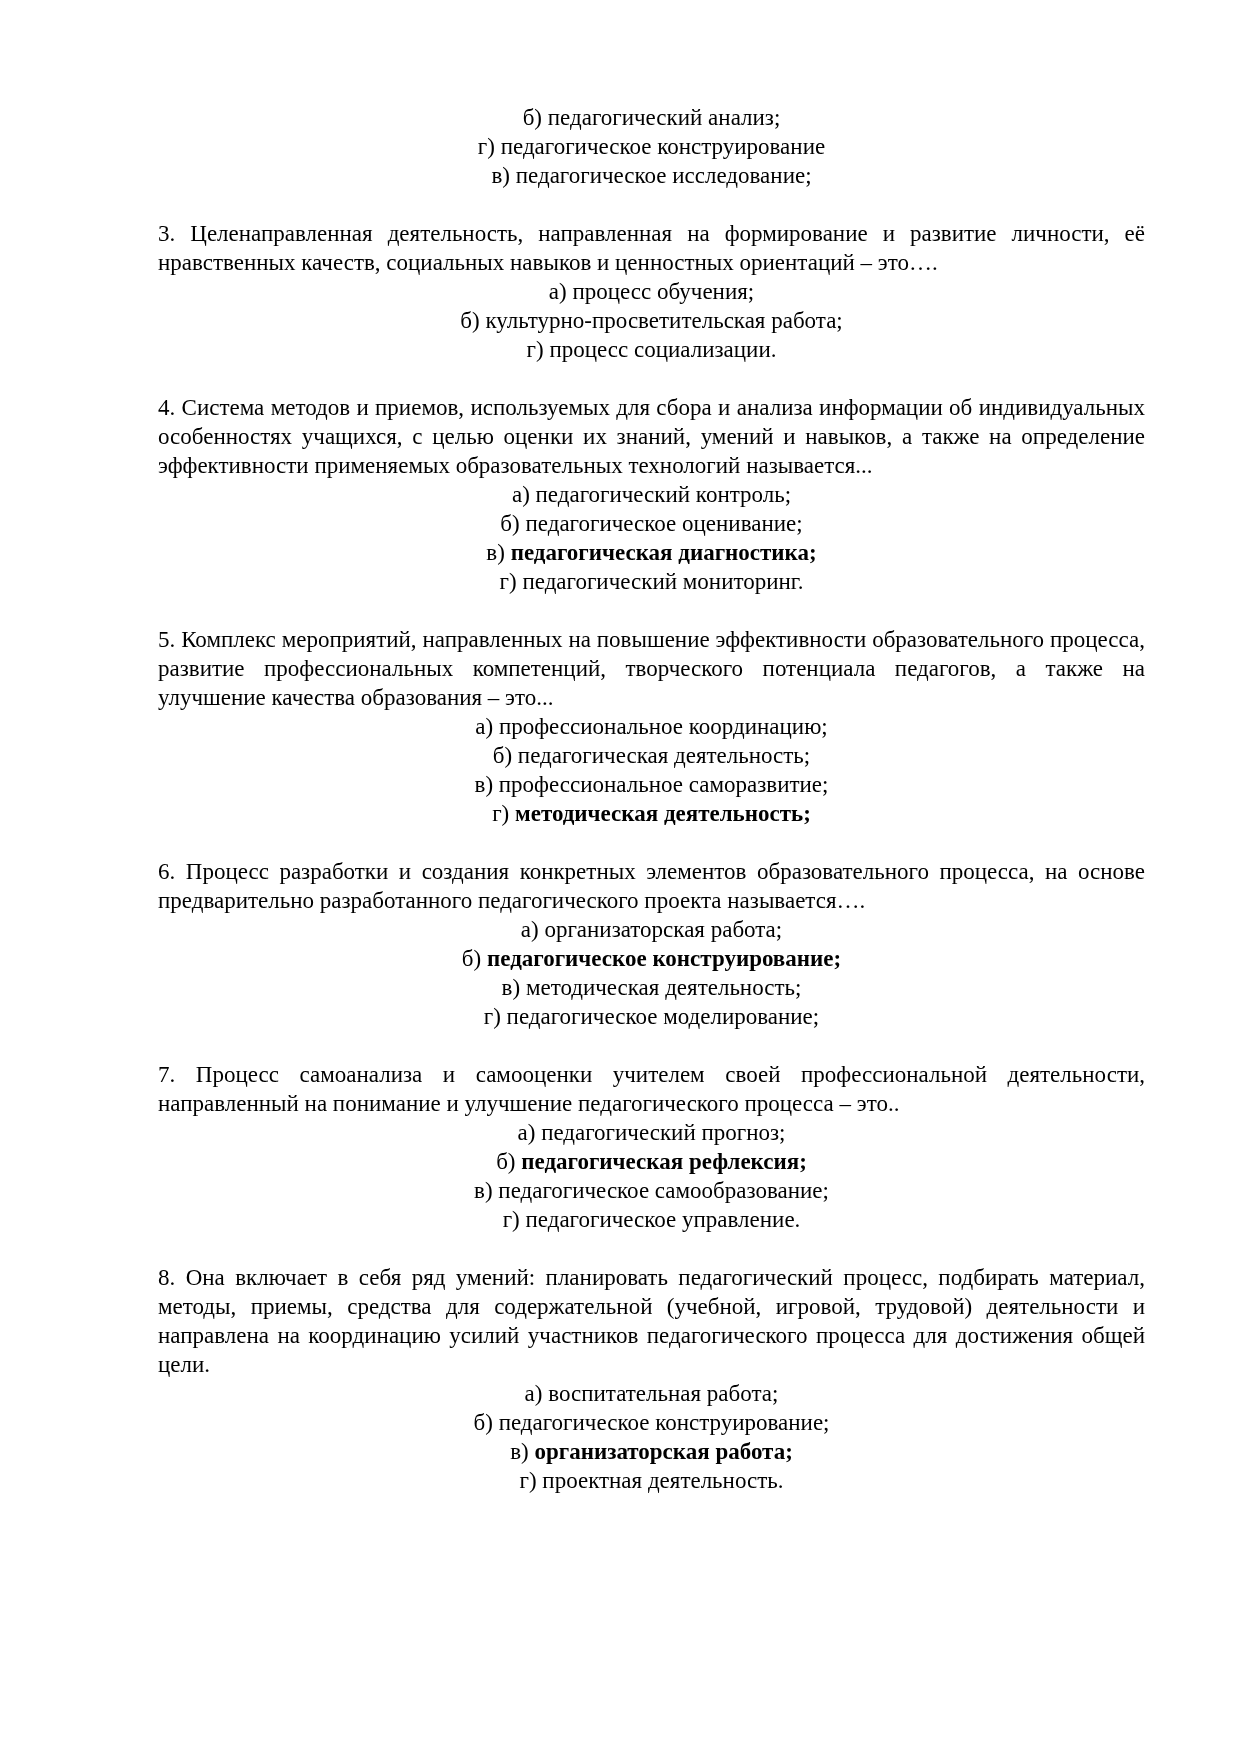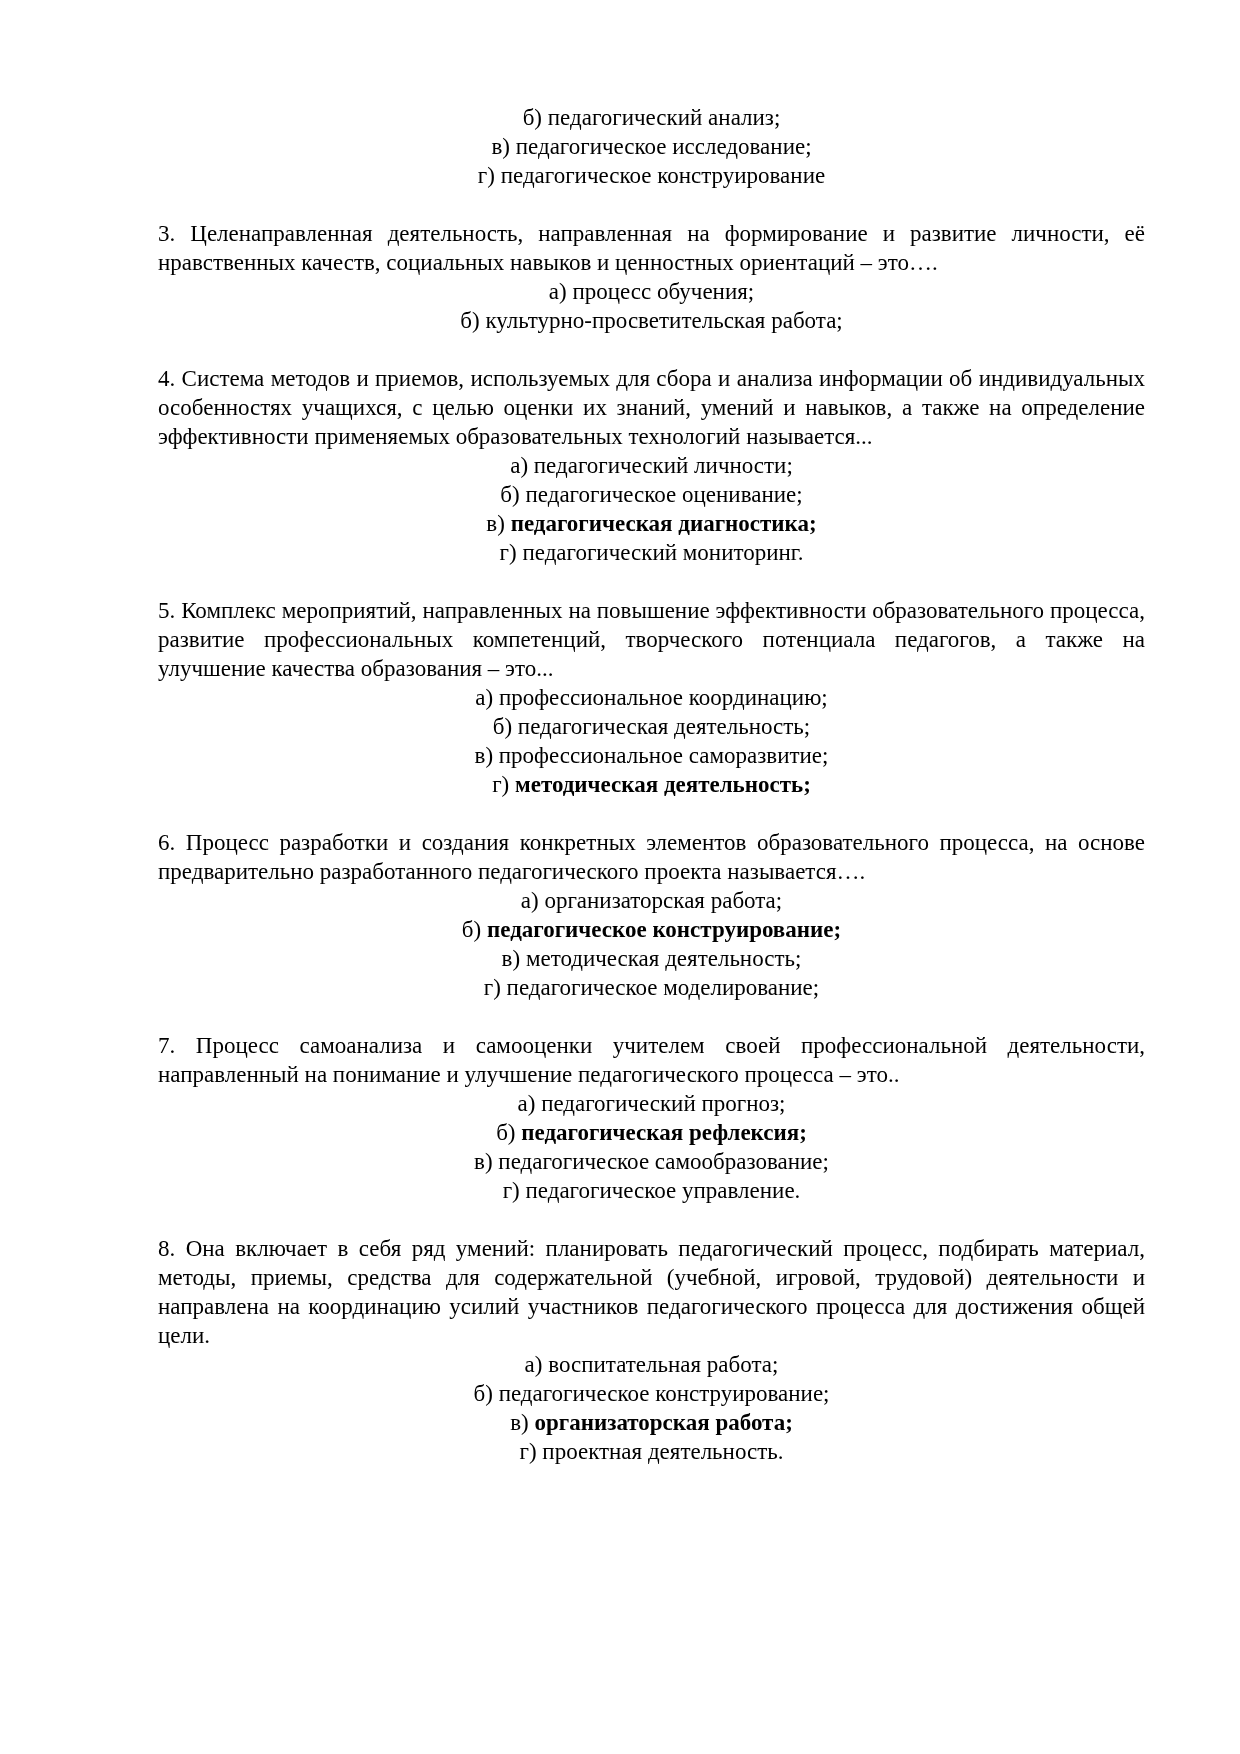--- a/index.html
+++ b/index.html
@@ -23,32 +23,33 @@
   }
   .option-line { text-align: center; white-space: nowrap; }
   .option-line.correct .option-text { font-weight: bold; }
 </style>
 </head>
 <body>
 
 <main>
   <section class="block" id="leading-options">
       <div class="option-line"><span class="letter">б)</span> <span class="option-text">педагогический анализ;</span></div>
+      <div class="option-line"><span class="letter">г)</span> <span class="option-text">педагогическое конструирование</span></div>
       <div class="option-line"><span class="letter">в)</span> <span class="option-text">педагогическое исследование;</span></div>
-      <div class="option-line"><span class="letter">г)</span> <span class="option-text">педагогическое конструирование</span></div>
     </section>
   <div id="questions">
       <section class="block question">
         <p class="stem"><span>3.</span> <span>Целенаправленная деятельность, направленная на формирование и развитие личности, её нравственных качеств, социальных навыков и ценностных ориентаций – это….</span></p>
         <div class="option-line"><span class="letter">а)</span> <span class="option-text">процесс обучения;</span></div>
         <div class="option-line"><span class="letter">б)</span> <span class="option-text">культурно-просветительская работа;</span></div>
+        <div class="option-line"><span class="letter">г)</span> <span class="option-text">процесс социализации.</span></div>
       </section>
       <section class="block question">
         <p class="stem"><span>4.</span> <span>Система методов и приемов, используемых для сбора и анализа информации об индивидуальных особенностях учащихся, с целью оценки их знаний, умений и навыков, а также на определение эффективности применяемых образовательных технологий называется...</span></p>
-        <div class="option-line"><span class="letter">а)</span> <span class="option-text">педагогический личности;</span></div>
+        <div class="option-line"><span class="letter">а)</span> <span class="option-text">педагогический контроль;</span></div>
         <div class="option-line"><span class="letter">б)</span> <span class="option-text">педагогическое оценивание;</span></div>
         <div class="option-line correct"><span class="letter">в)</span> <span class="option-text">педагогическая диагностика;</span></div>
         <div class="option-line"><span class="letter">г)</span> <span class="option-text">педагогический мониторинг.</span></div>
       </section>
       <section class="block question">
         <p class="stem"><span>5.</span> <span>Комплекс мероприятий, направленных на повышение эффективности образовательного процесса, развитие профессиональных компетенций, творческого потенциала педагогов, а также на улучшение качества образования – это...</span></p>
         <div class="option-line"><span class="letter">а)</span> <span class="option-text">профессиональное координацию;</span></div>
         <div class="option-line"><span class="letter">б)</span> <span class="option-text">педагогическая деятельность;</span></div>
         <div class="option-line"><span class="letter">в)</span> <span class="option-text">профессиональное саморазвитие;</span></div>
         <div class="option-line correct"><span class="letter">г)</span> <span class="option-text">методическая деятельность;</span></div>

